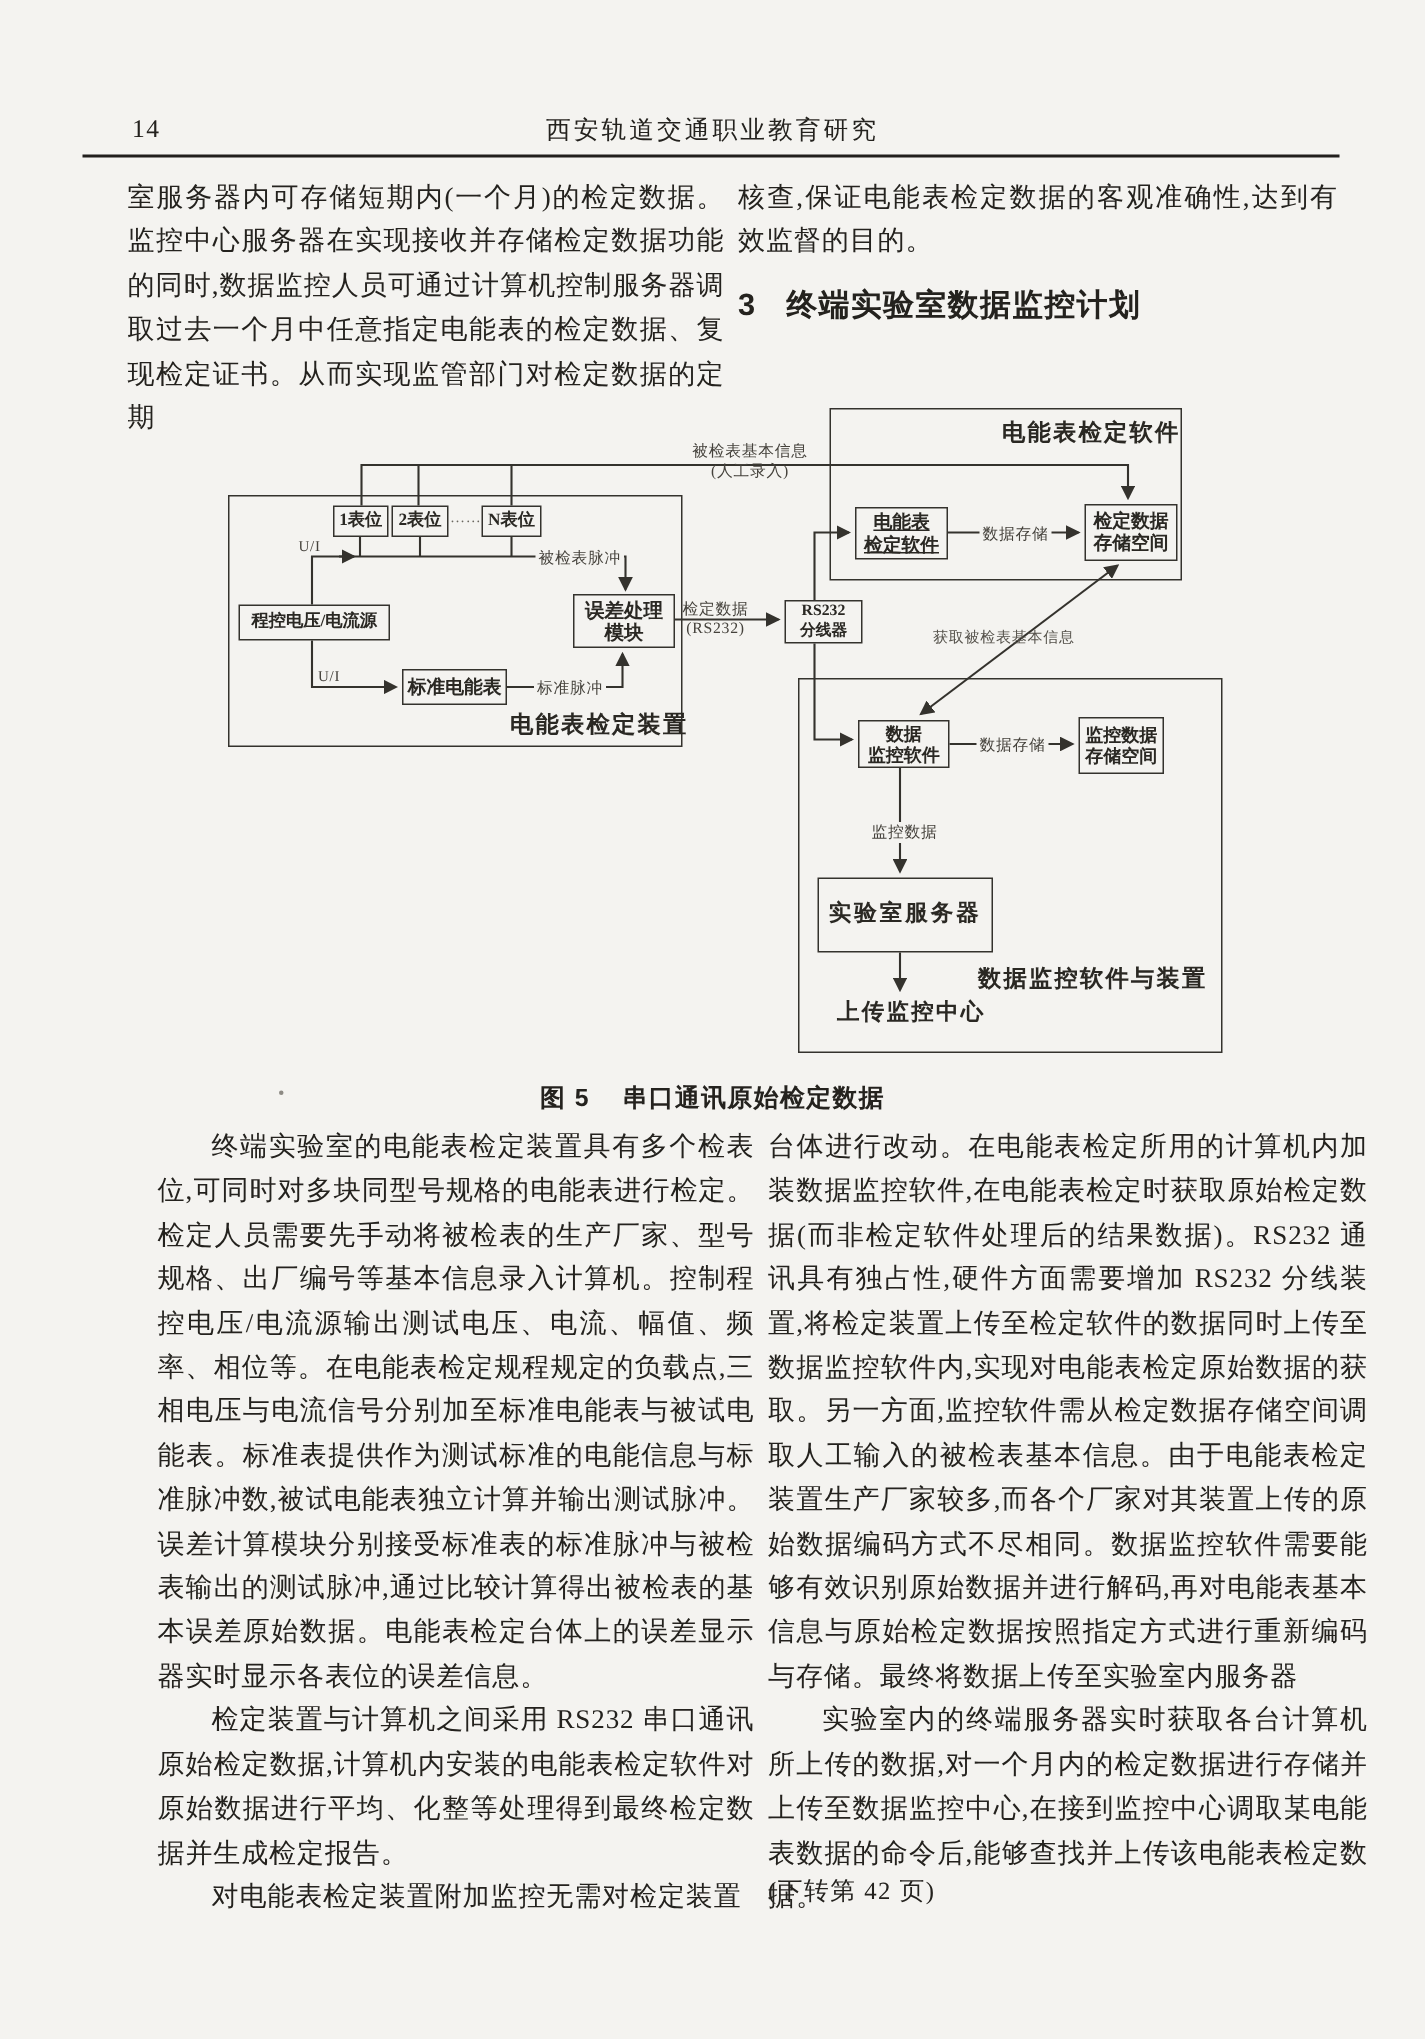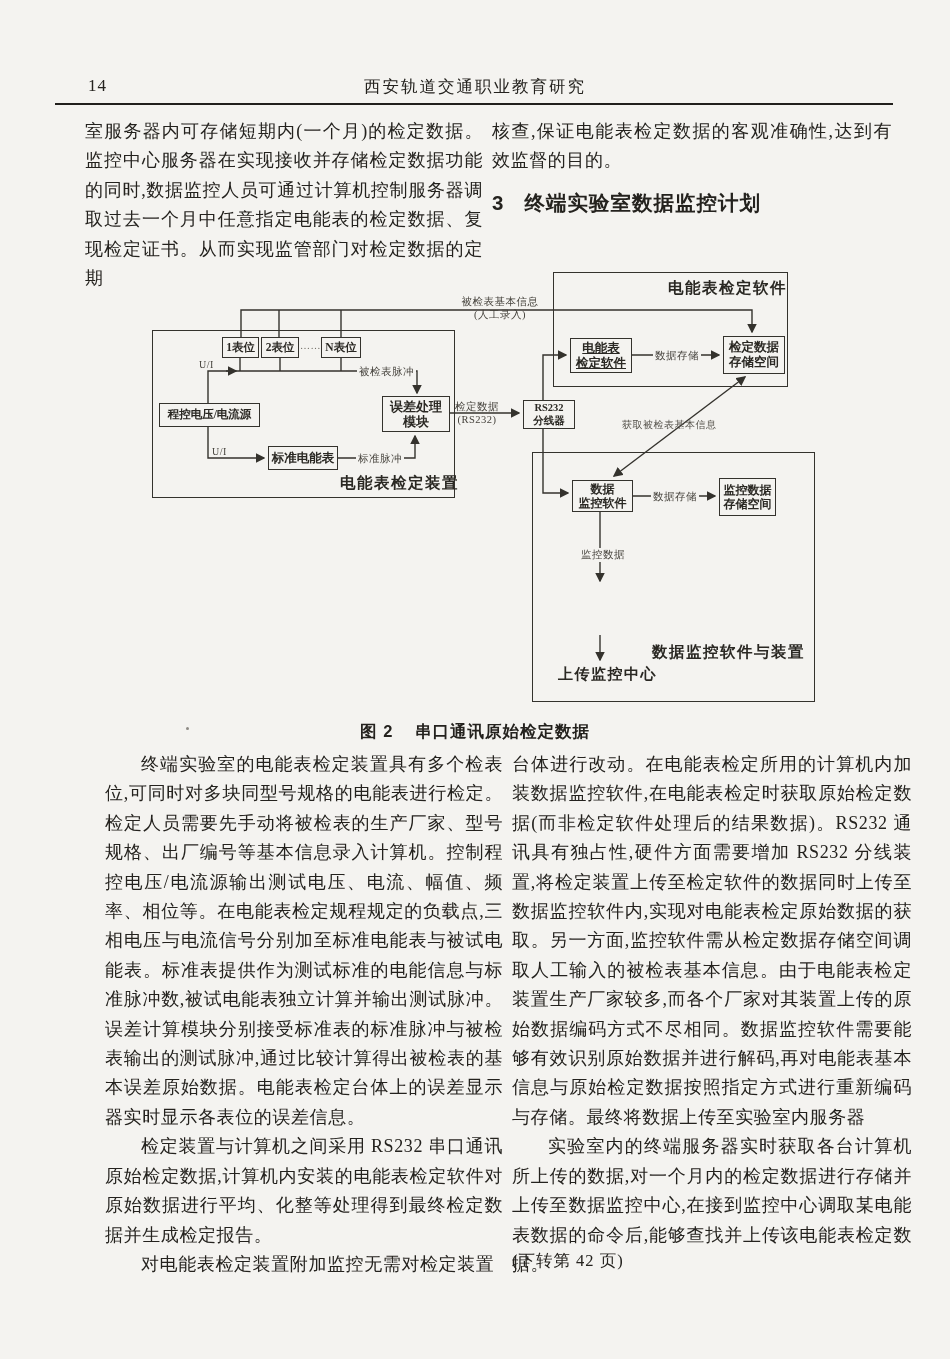--- a/index.html
+++ b/index.html
@@ -137,20 +137,21 @@
   </div>
 
   <div class="box" style="left:572px;top:222px;width:61px;height:32px;font-size:12px;">
     <span>数据</span>
     <span>监控软件</span>
   </div>
   <div class="box" style="left:719px;top:220px;width:57px;height:38px;font-size:12px;">
     <span>监控数据</span>
     <span>存储空间</span>
   </div>
+  <div class="box" style="left:545px;top:327px;width:117px;height:50px;font-size:15px;letter-spacing:2px;">实验室服务器</div>
 
   <div class="llabel two" style="left:452px;top:37px;width:96px;">
     <span style="display:block;">被检表基本信息</span>
     <span style="display:block;">(人工录入)</span>
   </div>
   <div class="llabel" style="left:199px;top:101px;font-size:10px;">U/I</div>
   <div class="llabel onln" style="left:357px;top:107px;">被检表脉冲</div>
   <div class="llabel" style="left:212px;top:188px;font-size:10px;">U/I</div>
   <div class="llabel onln" style="left:356px;top:194px;">标准脉冲</div>
   <div class="llabel two" style="left:450px;top:142px;width:54px;">
@@ -158,21 +159,21 @@
     <span style="display:block;">(RS232)</span>
   </div>
   <div class="llabel" style="left:622px;top:160px;font-size:10px;color:#55524b;">获取被检表基本信息</div>
   <div class="llabel onln" style="left:653px;top:91px;">数据存储</div>
   <div class="llabel onln" style="left:651px;top:232px;">数据存储</div>
   <div class="llabel onln" style="left:579px;top:290px;">监控数据</div>
   <div class="llabel" style="left:558px;top:407px;font-size:15px;font-weight:bold;letter-spacing:1.5px;color:#2a2823;">上传监控中心</div>
 </div>
 
 <div class="abs caption">
-  <span class="clabel">图 2</span>
+  <span class="clabel">图 5</span>
   <span>串口通讯原始检定数据</span>
 </div>
 
 <div class="abs artifact"></div>
 
 <div class="col col-l bodytxt">
   <p class="para indent">终端实验室的电能表检定装置具有多个检表位,可同时对多块同型号规格的电能表进行检定。检定人员需要先手动将被检表的生产厂家、型号规格、出厂编号等基本信息录入计算机。控制程控电压/电流源输出测试电压、电流、幅值、频率、相位等。在电能表检定规程规定的负载点,三相电压与电流信号分别加至标准电能表与被试电能表。标准表提供作为测试标准的电能信息与标准脉冲数,被试电能表独立计算并输出测试脉冲。误差计算模块分别接受标准表的标准脉冲与被检表输出的测试脉冲,通过比较计算得出被检表的基本误差原始数据。电能表检定台体上的误差显示器实时显示各表位的误差信息。</p>
   <p class="para indent">检定装置与计算机之间采用 RS232 串口通讯原始检定数据,计算机内安装的电能表检定软件对原始数据进行平均、化整等处理得到最终检定数据并生成检定报告。</p>
   <p class="para indent">对电能表检定装置附加监控无需对检定装置</p>
 </div>

